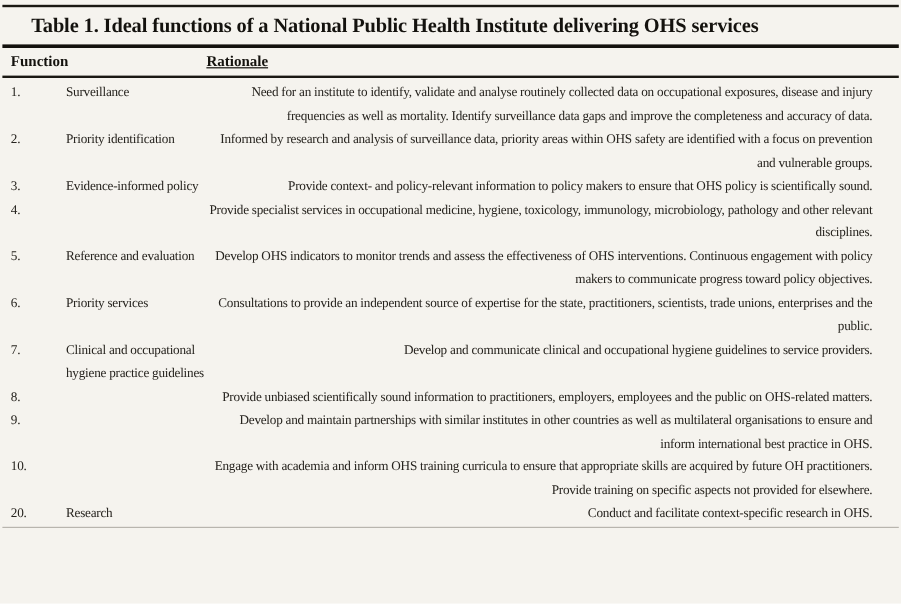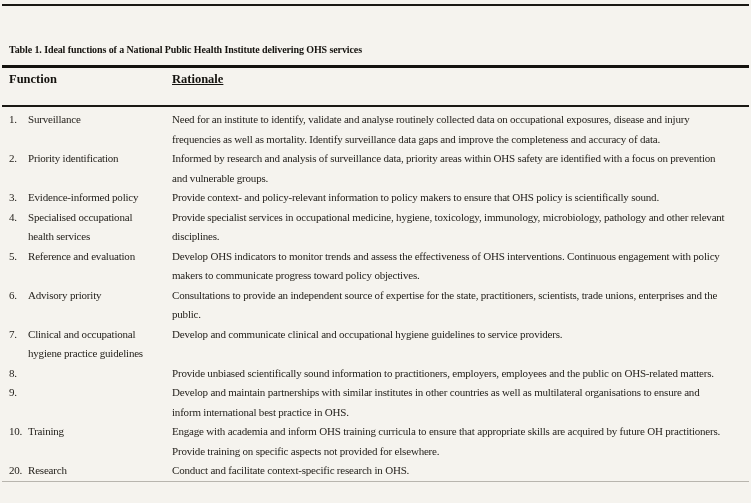--- a/index.html
+++ b/index.html
@@ -17,32 +17,31 @@
   }
   .rule {
     margin: 0 2px;
   }
   .rule-top    { height: 2px;  background: #1a1813; margin-top: 4px; }
   .rule-thick  { height: 3px;  background: #14120e; }
   .rule-header { height: 2px;  background: #1a1813; }
   .rule-bottom { height: 1px;  background: #b8b5ae; }
 
   .table-title {
-    font-size: 10px;
+    font-size: 17px;
     font-weight: bold;
     color: #14120e;
-    padding: 8px 8px 7px 9px;
+    padding: 8px 8px 7px 26px;
     line-height: 16px;
     letter-spacing: -0.1px;
-    margin-top: 28px;
   }
 
   .header-row {
     display: flex;
-    padding: 4px 0 19px 0;
+    padding: 4px 0 5px 0;
     font-size: 12.5px;
     font-weight: bold;
     color: #14120e;
     line-height: 14px;
   }
   .header-func {
     width: 172px;
     flex: none;
     padding-left: 9px;
     box-sizing: border-box;
@@ -69,24 +68,26 @@
     padding-left: 9px;
     box-sizing: border-box;
   }
   .num {
     width: 19px;
     flex: none;
   }
   .fname {
     flex: 1;
     white-space: pre-line;
+    margin-left: 27px;
   }
   .cell-rat {
     flex: 1;
     padding-right: 24px;
+    text-align: right;
   }
 </style>
 </head>
 <body>
 
 <div class="page">
 
   <div class="rule rule-top"></div>
 
   <div class="table-title">Table 1. Ideal functions of a National Public Health Institute delivering OHS services</div>
@@ -122,38 +123,36 @@
       <div class="cell-func">
         <span class="num">3.</span>
         <span class="fname">Evidence-informed policy</span>
       </div>
       <div class="cell-rat">Provide context- and policy-relevant information to policy makers to ensure that OHS policy is scientifically sound.</div>
     </div>
 
     <div class="row">
       <div class="cell-func">
         <span class="num">4.</span>
-        <span class="fname">Specialised occupational
-health services</span>
       </div>
       <div class="cell-rat">Provide specialist services in occupational medicine, hygiene, toxicology, immunology, microbiology, pathology and other relevant disciplines.</div>
     </div>
 
     <div class="row">
       <div class="cell-func">
         <span class="num">5.</span>
         <span class="fname">Reference and evaluation</span>
       </div>
       <div class="cell-rat">Develop OHS indicators to monitor trends and assess the effectiveness of OHS interventions. Continuous engagement with policy makers to communicate progress toward policy objectives.</div>
     </div>
 
     <div class="row">
       <div class="cell-func">
         <span class="num">6.</span>
-        <span class="fname">Advisory priority</span>
+        <span class="fname">Priority services</span>
       </div>
       <div class="cell-rat">Consultations to provide an independent source of expertise for the state, practitioners, scientists, trade unions, enterprises and the public.</div>
     </div>
 
     <div class="row">
       <div class="cell-func">
         <span class="num">7.</span>
         <span class="fname">Clinical and occupational
 hygiene practice guidelines</span>
       </div>
@@ -170,21 +169,20 @@
     <div class="row">
       <div class="cell-func">
         <span class="num">9.</span>
       </div>
       <div class="cell-rat">Develop and maintain partnerships with similar institutes in other countries as well as multilateral organisations to ensure and inform international best practice in OHS.</div>
     </div>
 
     <div class="row">
       <div class="cell-func">
         <span class="num">10.</span>
-        <span class="fname">Training</span>
       </div>
       <div class="cell-rat">Engage with academia and inform OHS training curricula to ensure that appropriate skills are acquired by future OH practitioners. Provide training on specific aspects not provided for elsewhere.</div>
     </div>
 
 
     <div class="row">
       <div class="cell-func">
         <span class="num">20.</span>
         <span class="fname">Research</span>
       </div>

